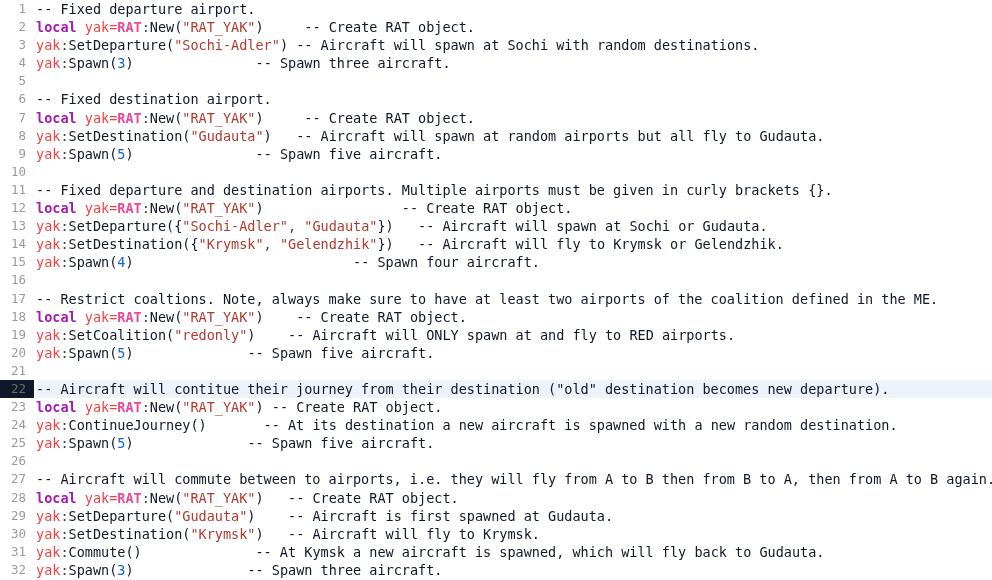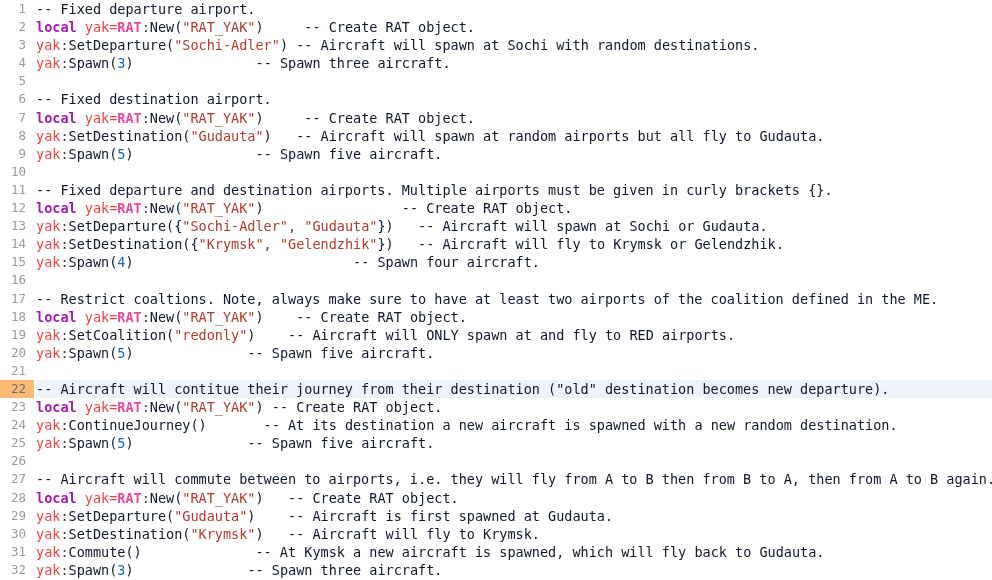--- a/index.html
+++ b/index.html
@@ -33,21 +33,21 @@
   #gutter .ln {
     height: 18.1px;
     padding-right: 8px;
     box-sizing: border-box;
     white-space: pre;
     font-size: 12.5px;
     line-height: 18.1px;
   }
   #gutter .ln.current {
     color: #6b6b6b;
-    background: #fdba74;
+    background: #0f172a;
   }
   #code-lines {
     flex: 1;
     position: relative;
     padding-left: 2px;
     background: #ffffff;
   }
   #code-lines .cl {
     height: 18.1px;
     line-height: 18.1px;

